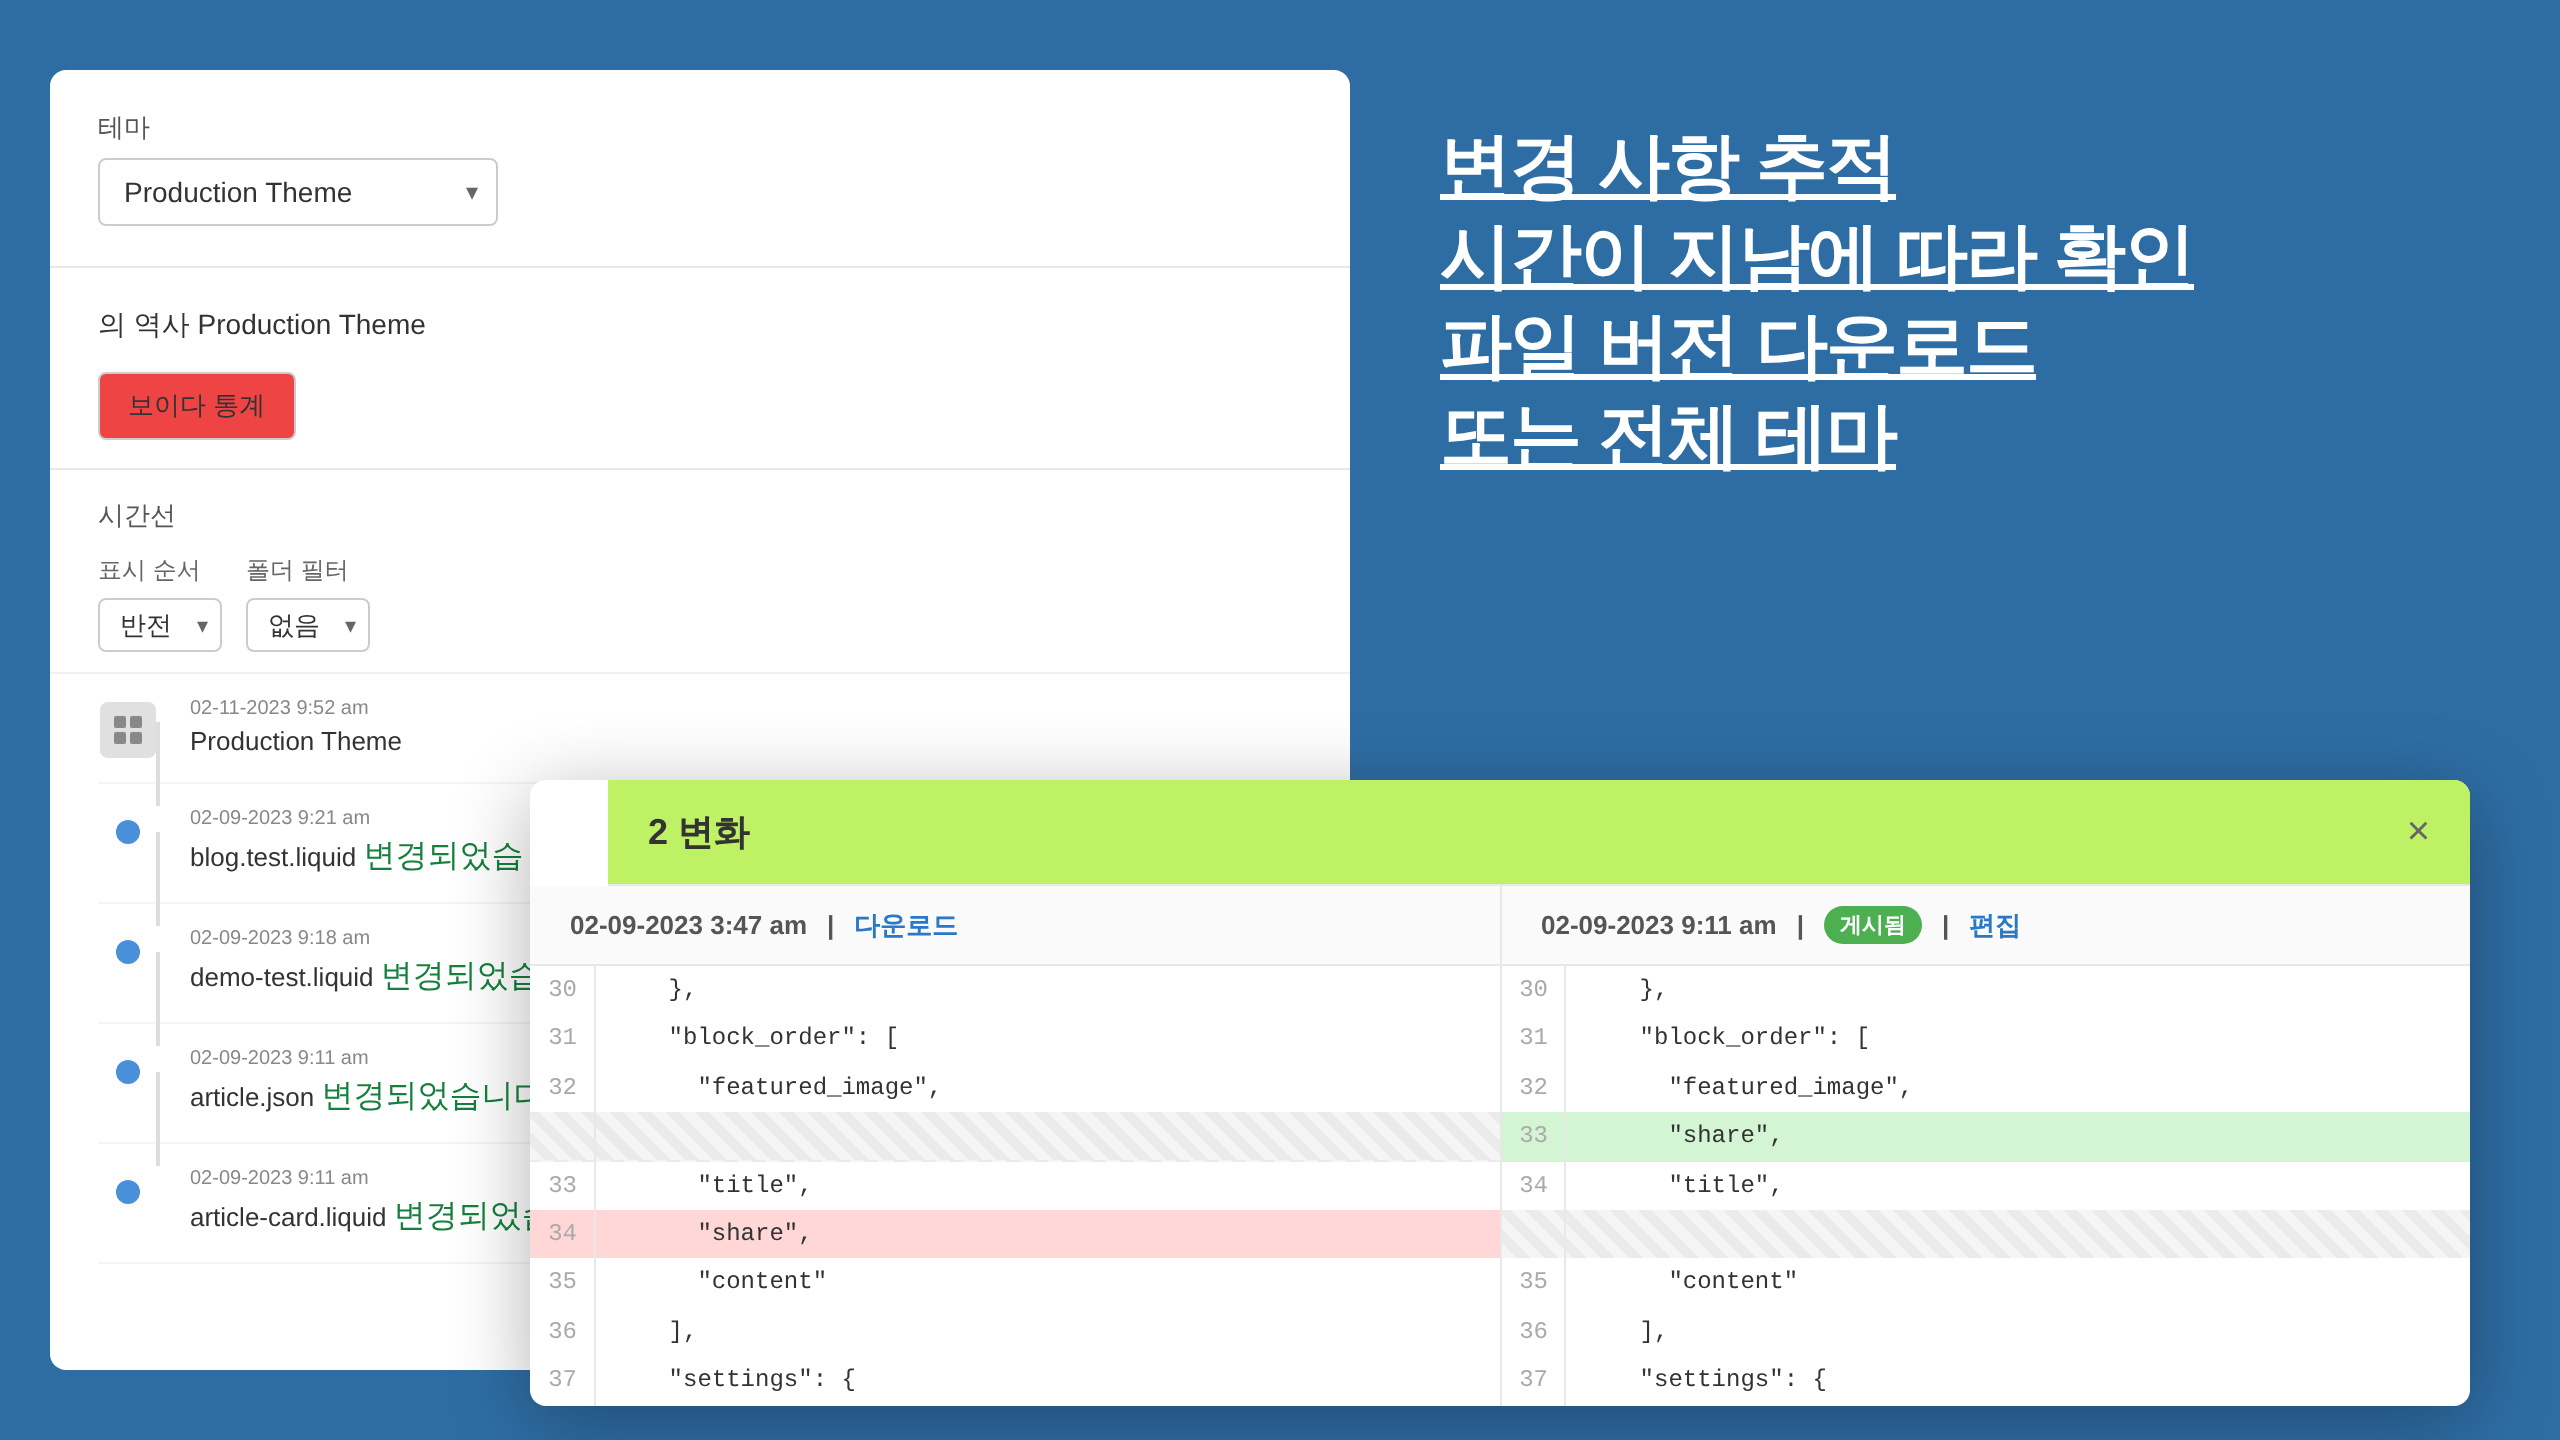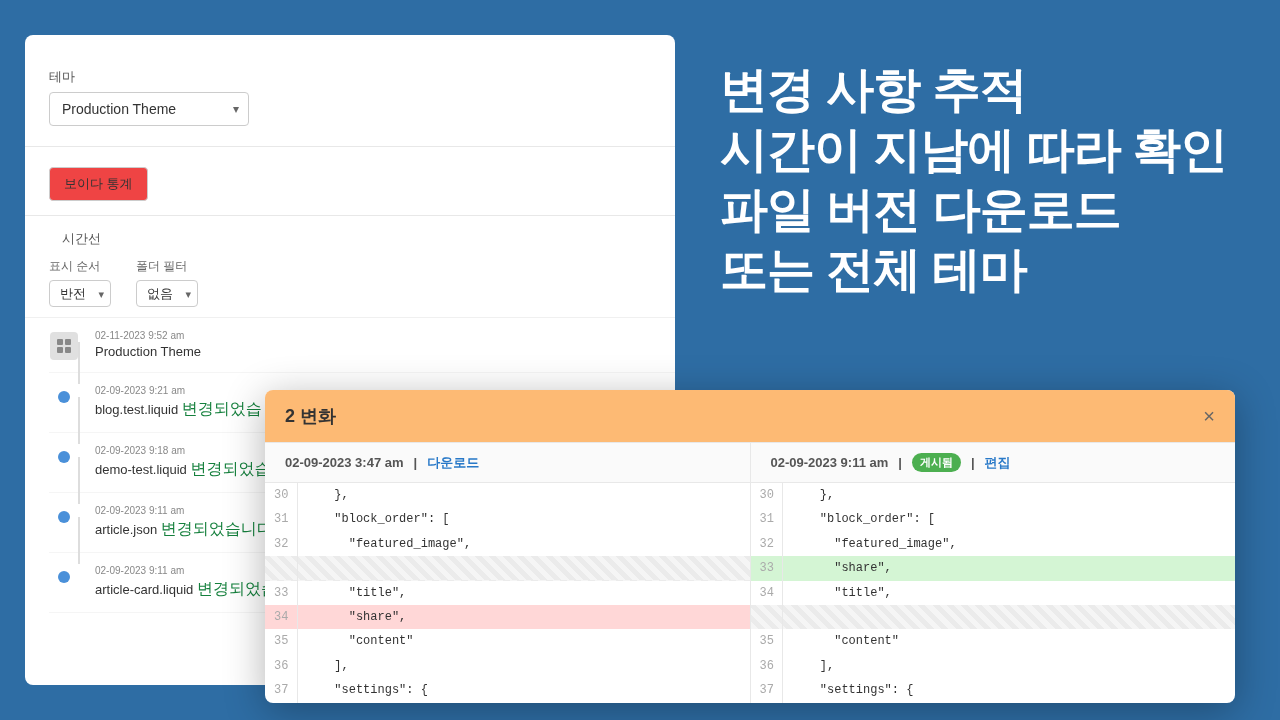--- a/index.html
+++ b/index.html
@@ -33,21 +33,20 @@
       font-size: 16px;
       font-weight: 600;
       color: #333;
       margin-bottom: 14px;
     }
 
     .field-label {
       font-size: 13px;
       color: #555;
       margin-bottom: 6px;
-      margin-top: 13px;
     }
 
     .select-wrapper {
       position: relative;
       display: inline-block;
     }
 
     .theme-select {
       appearance: none;
       background: #fff;
@@ -95,26 +94,25 @@
     
     .timeline-header {
       padding: 14px 24px 10px;
       border-bottom: 1px solid #f0f0f0;
     }
 
     .timeline-label {
       font-size: 13px;
       color: #555;
       margin-bottom: 10px;
-      margin-left: 13px;
     }
 
     .filters-row {
       display: flex;
-      gap: 25px;
+      gap: 12px;
       align-items: center;
     }
 
     .filter-group {
       display: flex;
       flex-direction: column;
       gap: 5px;
     }
 
     .filter-label {
@@ -230,45 +228,47 @@
     
     .right-panel {
       position: absolute;
       top: 60px;
       right: 30px;
       width: 530px;
       color: #fff;
     }
 
     .hero-text {
-      font-size: 48px;
+      font-size: 36px;
       font-weight: 700;
       line-height: 1.25;
       letter-spacing: -1px;
+      text-decoration: underline;
     }
 
     
     .diff-modal {
       position: absolute;
       top: 390px;
       left: 265px;
       width: 970px;
       background: #fff;
       border-radius: 8px;
       box-shadow: 0 8px 40px rgba(0,0,0,0.3);
       overflow: hidden;
       z-index: 100;
     }
 
     .modal-header {
       display: flex;
       justify-content: space-between;
       padding: 14px 20px;
       border-bottom: 1px solid #e8e8e8;
-      background: #fdba74;
+      background: #bef264;
+      margin-left: 39px;
     }
 
     .modal-title {
       font-size: 18px;
       font-weight: 600;
       color: #333;
     }
 
     .close-btn {
       background: none;
@@ -386,20 +386,21 @@
     <div class="field-label">테마</div>
     <div class="select-wrapper">
       <select class="theme-select">
         <option>Production Theme</option>
       </select>
       <span class="select-arrow">▾</span>
     </div>
   </div>
 
   <div class="history-section">
+    <div class="history-title">의 역사 Production Theme</div>
     <button class="stats-btn">보이다 통계</button>
   </div>
 
   <div class="timeline-header">
     <div class="timeline-label">시간선</div>
     <div class="filters-row">
       <div class="filter-group">
         <span class="filter-label">표시 순서</span>
         <div class="filter-select-wrap">
           <select class="filter-select">

